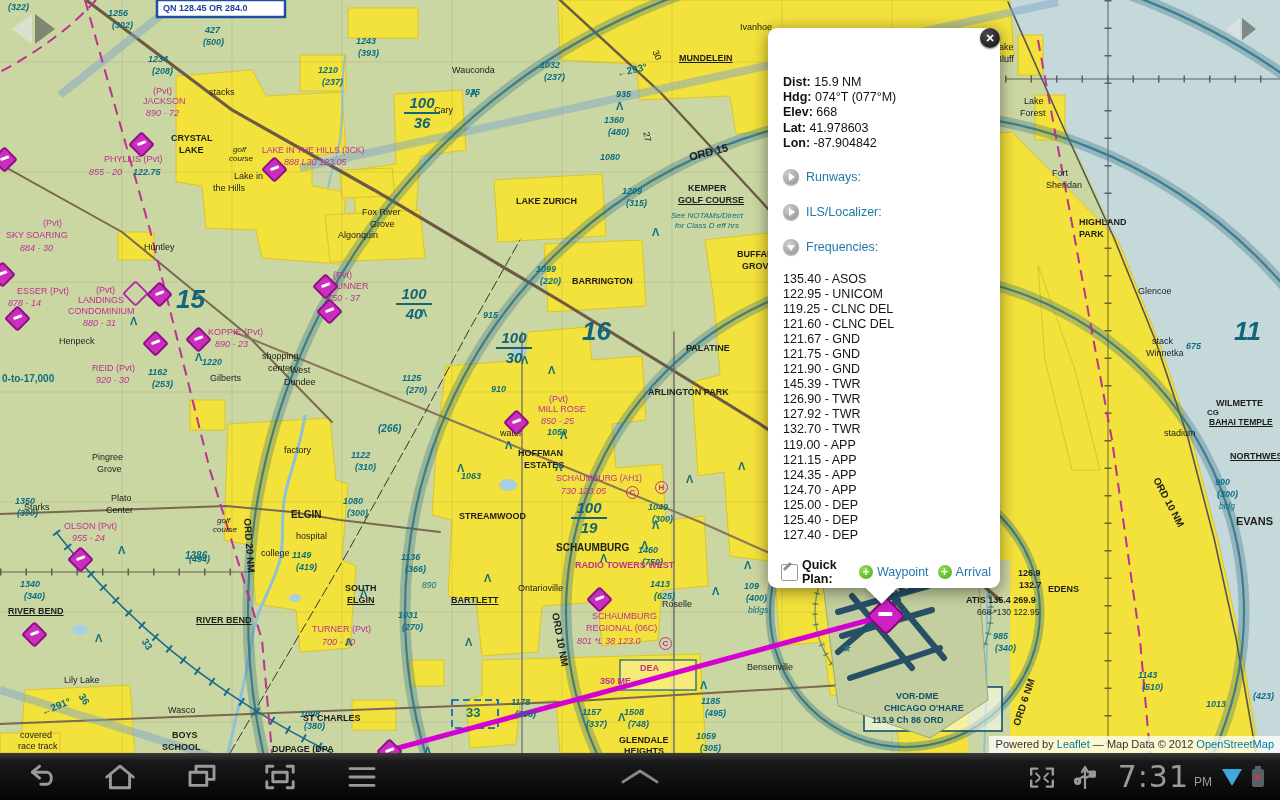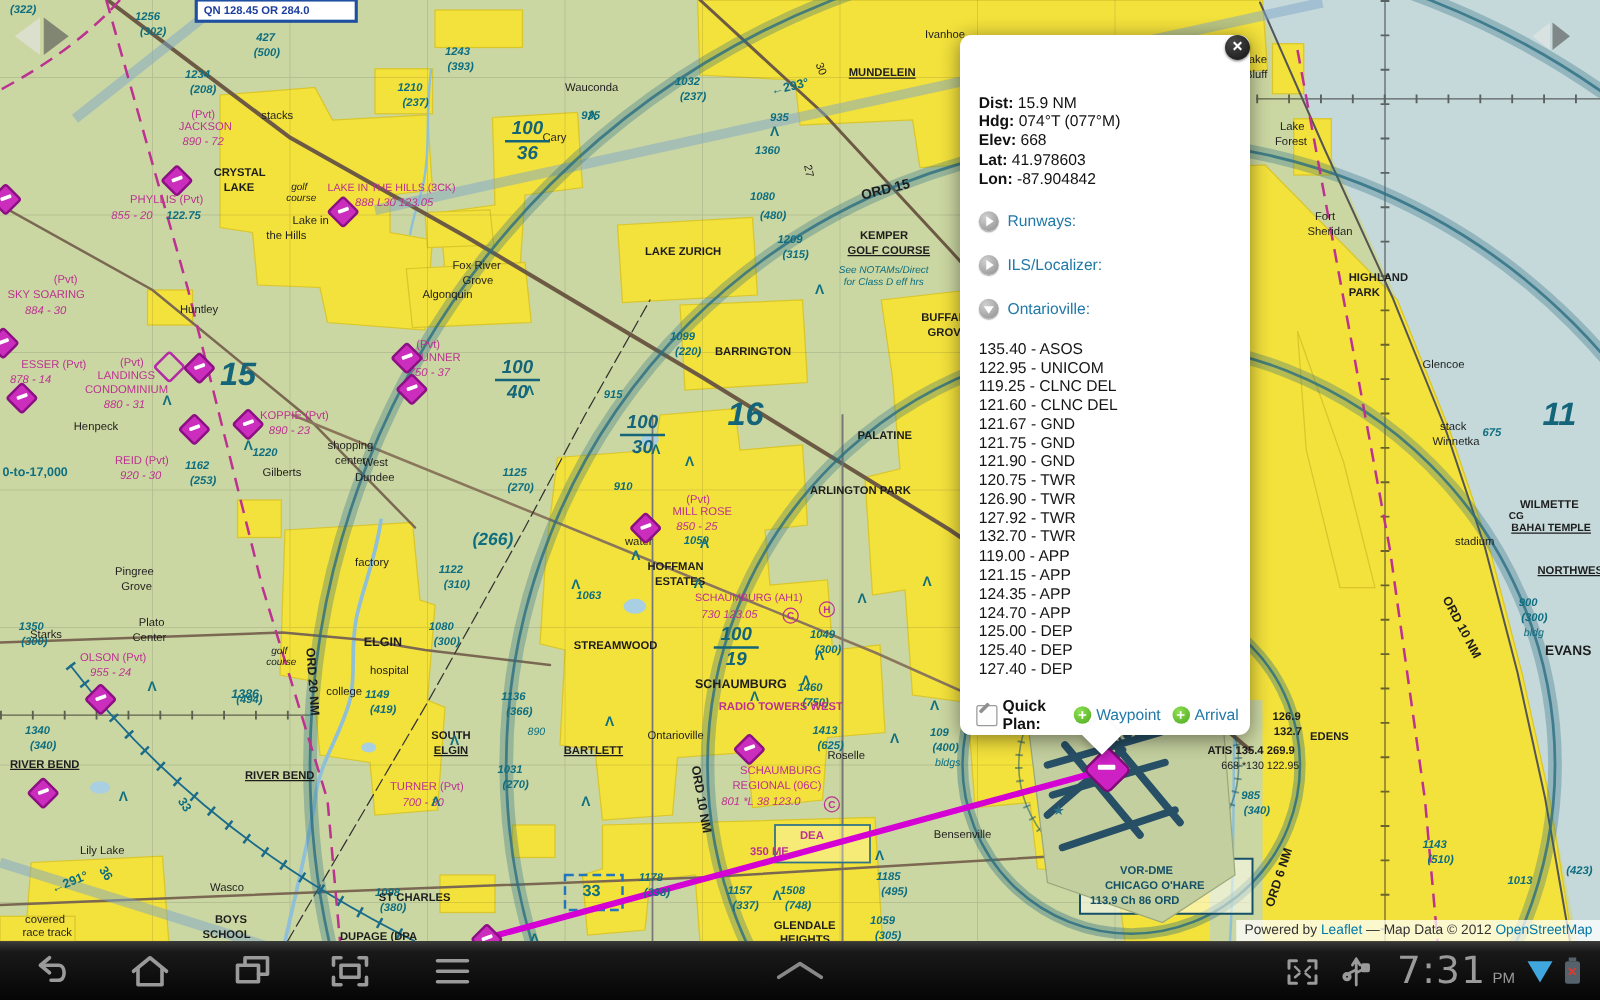--- a/index.html
+++ b/index.html
@@ -225,35 +225,35 @@
         <span class="ml c-t" style="left: 152px; top: 67px; font-size: 9px; font-weight: bold; font-style: italic;">(208)</span>
         <span class="ml c-t" style="left: 356px; top: 37px; font-size: 9px; font-weight: bold; font-style: italic;">1243</span>
         <span class="ml c-t" style="left: 358px; top: 49px; font-size: 9px; font-weight: bold; font-style: italic;">(393)</span>
         <span class="ml c-t" style="left: 318px; top: 66px; font-size: 9px; font-weight: bold; font-style: italic;">1210</span>
         <span class="ml c-t" style="left: 322px; top: 78px; font-size: 9px; font-weight: bold; font-style: italic;">(237)</span>
         <span class="ml c-t" style="left: 540px; top: 61px; font-size: 9px; font-weight: bold; font-style: italic;">1032</span>
         <span class="ml c-t" style="left: 544px; top: 73px; font-size: 9px; font-weight: bold; font-style: italic;">(237)</span>
         <span class="ml c-t" style="left: 465px; top: 88px; font-size: 9px; font-weight: bold; font-style: italic;">935</span>
         <span class="ml c-t" style="left: 616px; top: 90px; font-size: 9px; font-weight: bold; font-style: italic;">935</span>
         <span class="ml c-t" style="left: 604px; top: 116px; font-size: 9px; font-weight: bold; font-style: italic;">1360</span>
-        <span class="ml c-t" style="left: 608px; top: 128px; font-size: 9px; font-weight: bold; font-style: italic; margin-top: 40px;">(480)</span>
+        <span class="ml c-t" style="left: 608px; top: 128px; font-size: 9px; font-weight: bold; font-style: italic;">(480)</span>
         <span class="ml c-t" style="left: 600px; top: 153px; font-size: 9px; font-weight: bold; font-style: italic;">1080</span>
         <span class="ml c-t" style="left: 622px; top: 187px; font-size: 9px; font-weight: bold; font-style: italic;">1209</span>
         <span class="ml c-t" style="left: 626px; top: 199px; font-size: 9px; font-weight: bold; font-style: italic;">(315)</span>
         <span class="ml c-t" style="left: 536px; top: 265px; font-size: 9px; font-weight: bold; font-style: italic;">1099</span>
         <span class="ml c-t" style="left: 540px; top: 277px; font-size: 9px; font-weight: bold; font-style: italic;">(220)</span>
         <span class="ml c-t" style="left: 483px; top: 311px; font-size: 9px; font-weight: bold; font-style: italic;">915</span>
         <span class="ml c-t" style="left: 491px; top: 385px; font-size: 9px; font-weight: bold; font-style: italic;">910</span>
         <span class="ml c-t" style="left: 402px; top: 374px; font-size: 9px; font-weight: bold; font-style: italic;">1125</span>
         <span class="ml c-t" style="left: 406px; top: 386px; font-size: 9px; font-weight: bold; font-style: italic;">(270)</span>
         <span class="ml c-t" style="left: 351px; top: 451px; font-size: 9px; font-weight: bold; font-style: italic;">1122</span>
         <span class="ml c-t" style="left: 355px; top: 463px; font-size: 9px; font-weight: bold; font-style: italic;">(310)</span>
         <span class="ml c-t" style="left: 343px; top: 497px; font-size: 9px; font-weight: bold; font-style: italic;">1080</span>
         <span class="ml c-t" style="left: 347px; top: 509px; font-size: 9px; font-weight: bold; font-style: italic;">(300)</span>
-        <span class="ml c-t" style="left: 378px; top: 424px; font-size: 14px; font-weight: bold; font-style: italic;">(266)</span>
+        <span class="ml c-t" style="left: 378px; top: 424px; font-size: 10px; font-weight: bold; font-style: italic;">(266)</span>
         <span class="ml c-t" style="left: 547px; top: 428px; font-size: 9px; font-weight: bold; font-style: italic;">1050</span>
         <span class="ml c-t" style="left: 461px; top: 472px; font-size: 9px; font-weight: bold; font-style: italic;">1063</span>
         <span class="ml c-t" style="left: 401px; top: 553px; font-size: 9px; font-weight: bold; font-style: italic;">1136</span>
         <span class="ml c-t" style="left: 405px; top: 565px; font-size: 9px; font-weight: bold; font-style: italic;">(366)</span>
         <span class="ml c-t" style="left: 292px; top: 551px; font-size: 9px; font-weight: bold; font-style: italic;">1149</span>
         <span class="ml c-t" style="left: 296px; top: 563px; font-size: 9px; font-weight: bold; font-style: italic;">(419)</span>
         <span class="ml c-t" style="left: 422px; top: 581px; font-size: 8.5px; font-style: italic;">890</span>
         <span class="ml c-t" style="left: 398px; top: 611px; font-size: 9px; font-weight: bold; font-style: italic;">1031</span>
         <span class="ml c-t" style="left: 402px; top: 623px; font-size: 9px; font-weight: bold; font-style: italic;">(270)</span>
         <span class="ml c-t" style="left: 511px; top: 698px; font-size: 9px; font-weight: bold; font-style: italic;">1178</span>
@@ -542,32 +542,32 @@
           <div class="sec-row" style="top: 176px;">
             <span class="sec-ico">
               <span class="tri-right"></span>
             </span>
             <span class="sec-label">ILS/Localizer:</span>
           </div>
           <div class="sec-row" style="top: 211px;">
             <span class="sec-ico">
               <span class="tri-down"></span>
             </span>
-            <span class="sec-label">Ontarioville:</span>
+            <span class="sec-label">Frequencies:</span>
           </div>
         </div>
       <ul id="freq-list">
           <li>135.40 - ASOS</li>
           <li>122.95 - UNICOM</li>
           <li>119.25 - CLNC DEL</li>
           <li>121.60 - CLNC DEL</li>
           <li>121.67 - GND</li>
           <li>121.75 - GND</li>
           <li>121.90 - GND</li>
-          <li>120.75 - TWR</li>
+          <li>145.39 - TWR</li>
           <li>126.90 - TWR</li>
           <li>127.92 - TWR</li>
           <li>132.70 - TWR</li>
           <li>119.00 - APP</li>
           <li>121.15 - APP</li>
           <li>124.35 - APP</li>
           <li>124.70 - APP</li>
           <li>125.00 - DEP</li>
           <li>125.40 - DEP</li>
           <li>127.40 - DEP</li>

